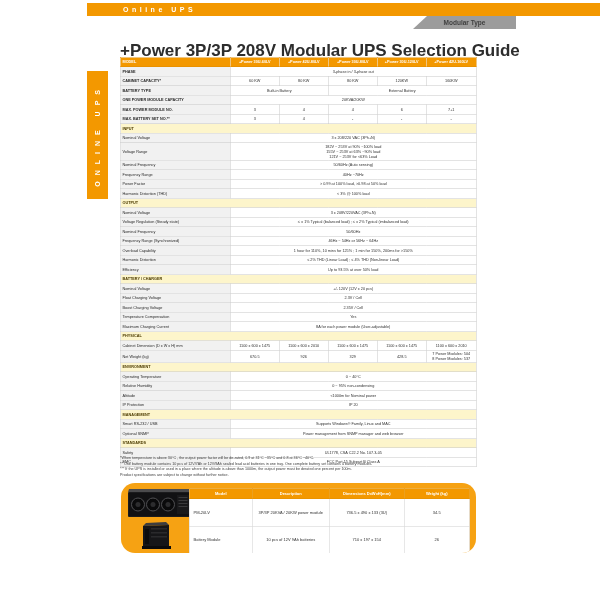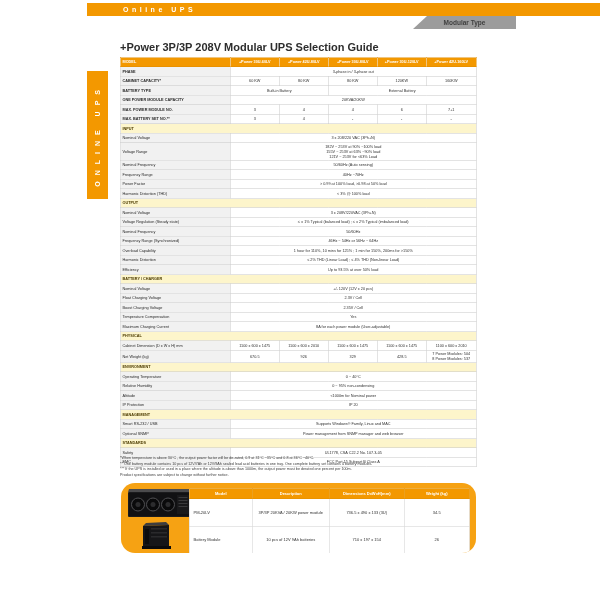--- a/index.html
+++ b/index.html
@@ -14,21 +14,21 @@
   .tab{position:absolute;left:413px;top:16px;width:103px;height:13px;background:#9c9c9c;
     color:#404040;font-size:6.5px;font-weight:bold;text-align:center;line-height:13px;
     clip-path:polygon(14px 0,100% 0,100% 100%,0 100%);}
 
   
   .sidestrip{position:absolute;left:87px;top:71px;width:21px;height:128px;background:#f39800;
     display:flex;align-items:center;justify-content:center;}
   .sidestrip span{writing-mode:vertical-rl;transform:rotate(180deg);color:#fff;font-size:7px;
     font-weight:bold;letter-spacing:6px;white-space:nowrap;}
 
-  .page-title{position:absolute;left:120px;top:41px;font-size:11px;font-weight:bold;color:#2d2d2d;}
+  .page-title{position:absolute;left:120px;top:41px;font-size:17px;font-weight:bold;color:#2d2d2d;}
 
   
   .spec-wrap{position:absolute;left:120px;top:57px;width:712px;transform:scale(0.5);transform-origin:0 0;}
   table.spec{width:712px;border-collapse:collapse;table-layout:fixed;font-size:7.6px;color:#333;}
   table.spec td{border:1px solid #c7c7c7;padding:2px 4px;height:14px;line-height:1.3;
     vertical-align:middle;overflow:hidden;}
   table.spec tr.model td{background:#f39800;color:#fff;font-weight:bold;text-align:center;border-color:#de8a00;}
   table.spec tr.model td.lbl{text-align:left;background:#f39800;color:#fff;}
   table.spec td.lbl{background:#f1f1f1;color:#2a2a2a;text-align:left;}
   table.spec td.lbl.b{font-weight:bold;}

